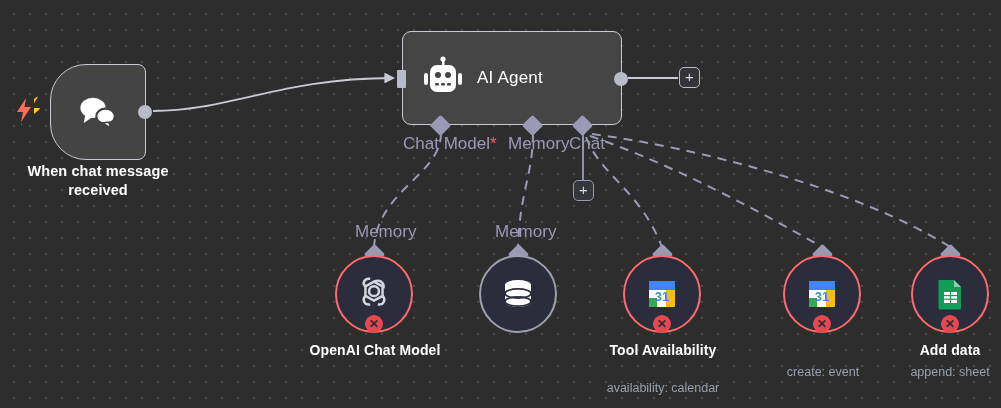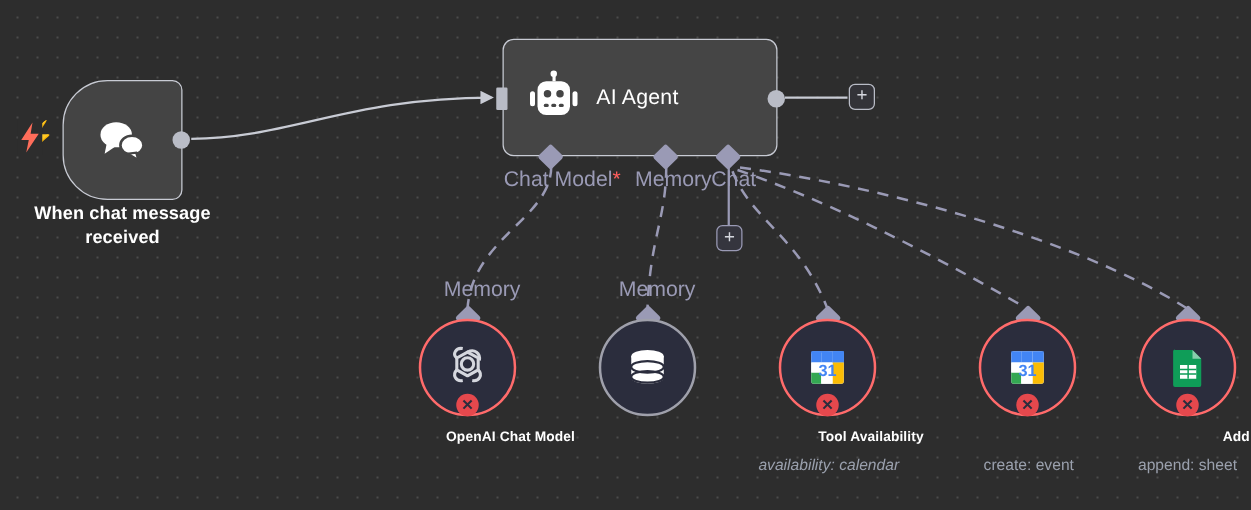--- a/index.html
+++ b/index.html
@@ -76,22 +76,22 @@
     position:absolute;width:15px;height:15px;background:#9a9ab5;
     transform:rotate(45deg);border-radius:2px;
   }
   .err-badge{
     position:absolute;left:50%;margin-left:-9px;bottom:-2px;
     width:18px;height:18px;border-radius:50%;background:#e5484d;
     color:#2b2d3d;font-size:12px;font-weight:bold;line-height:18px;
     text-align:center;
   }
   .sub-label{
-    position:absolute;text-align:right;color:#ffffff;
-    font-size:11px;font-weight:bold;line-height:19px;letter-spacing:.1px;
+    position:absolute;text-align:center;color:#ffffff;
+    font-size:14px;font-weight:bold;line-height:19px;letter-spacing:.1px;
   }
   .sub-sub{
     position:absolute;text-align:center;color:#9aa0ad;
     font-size:12.5px;line-height:16px;
   }
   .port-label{
     position:absolute;color:#9a9ab5;font-size:17px;line-height:15px;
     white-space:nowrap;
   }
   .req{color:#ff5d5d;}
@@ -222,21 +222,21 @@
         <rect x="5" y="5" width="8" height="9" fill="#4285f4"></rect>
         <rect x="13" y="5" width="9" height="9" fill="#4285f4"></rect>
         <rect x="13" y="14" width="9" height="17" fill="#ffffff"></rect>
         <rect x="5" y="14" width="8" height="8" fill="#ffffff"></rect>
         <text x="18" y="25" font-family="Liberation Sans, sans-serif" font-size="13" font-weight="bold" fill="#4285f4" text-anchor="middle">31</text>
       </svg>
     </span>
     <span class="err-badge">✕</span>
   </div>
   <div class="sub-label" style="left:587px;top:341px;width:152px;">Tool Availability</div>
-  <div class="sub-sub" style="left:587px;top:364px;width:152px;font-style:italic;">availability: calendar</div>
+  <div class="sub-sub" style="left:587px;top:380px;width:152px;">availability: calendar</div>
 
   <div class="diamond" style="left:815px;top:247px;"></div>
   <div class="sub-node err" style="left:783px;top:255px;">
     <span class="icon-wrap">
       <svg width="36" height="36" viewBox="0 0 36 36">
         <rect x="5" y="5" width="26" height="26" rx="2" fill="#ffffff"></rect>
         <rect x="5" y="5" width="8" height="9" fill="#4285f4"></rect>
         <rect x="13" y="5" width="9" height="9" fill="#4285f4"></rect>
         <rect x="22" y="5" width="9" height="9" fill="#4285f4"></rect>
         <path d="M31 14 h-9 v17 h7 a2 2 0 0 0 2-2 Z" fill="#fbbc05"></path>

